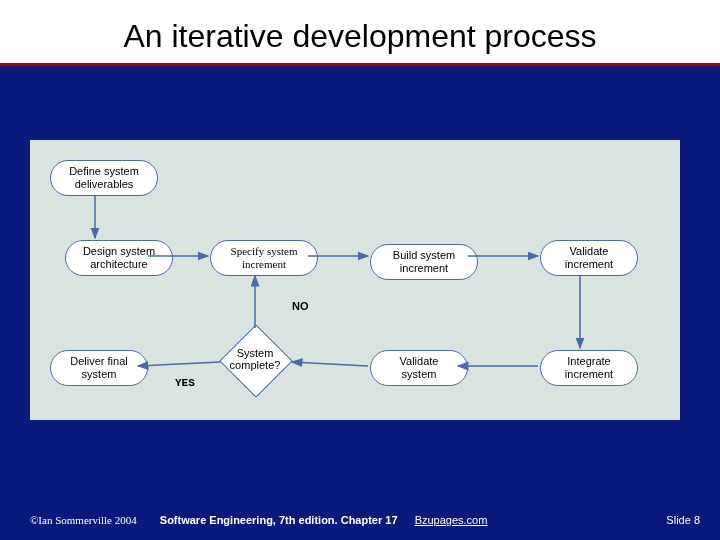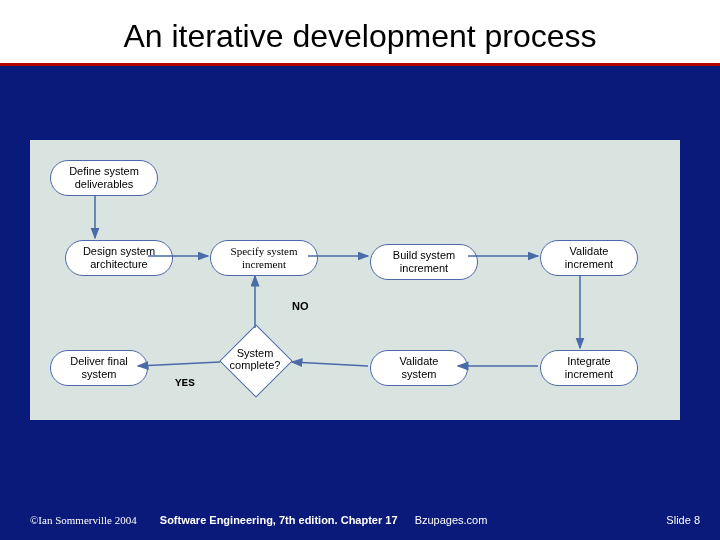--- a/index.html
+++ b/index.html
@@ -9,21 +9,21 @@
   .diagram-wrap{position:absolute;left:30px;top:140px;width:650px;height:280px;background:#d9e3e0;}
   .node{position:absolute;background:#fff;border:1px solid #4a6aa8;border-radius:18px;padding:4px 8px;text-align:center;font-size:11px;line-height:13px;color:#000;}
   .diamond{position:absolute;width:70px;height:70px;}
   .diamond .shape{width:50px;height:50px;background:#fff;border:1px solid #4a6aa8;transform:rotate(45deg);position:absolute;left:10px;top:10px;}
   .diamond .dlabel{position:absolute;width:70px;text-align:center;font-size:11px;line-height:12px;top:22px;left:0;color:#000;}
   svg.arrows{position:absolute;left:0;top:0;width:650px;height:280px;pointer-events:none;}
   .edge-label{position:absolute;font-size:11px;font-weight:bold;color:#000;}
   .footer{position:absolute;left:30px;bottom:14px;right:20px;color:#fff;font-size:11px;}
   .footer .copy{font-weight:400;font-family:Liberation Serif, serif;}
   .footer .book{font-weight:bold;margin-left:20px;}
-  .footer .site{margin-left:14px;}
+  .footer .site{margin-left:14px;text-decoration:underline;}
   .footer .slide-n{float:right;}
 </style>
 </head>
 <body>
 
 <div class="slide">
 
   <div class="title-area">
     <h1>An iterative development process</h1>
   </div>

